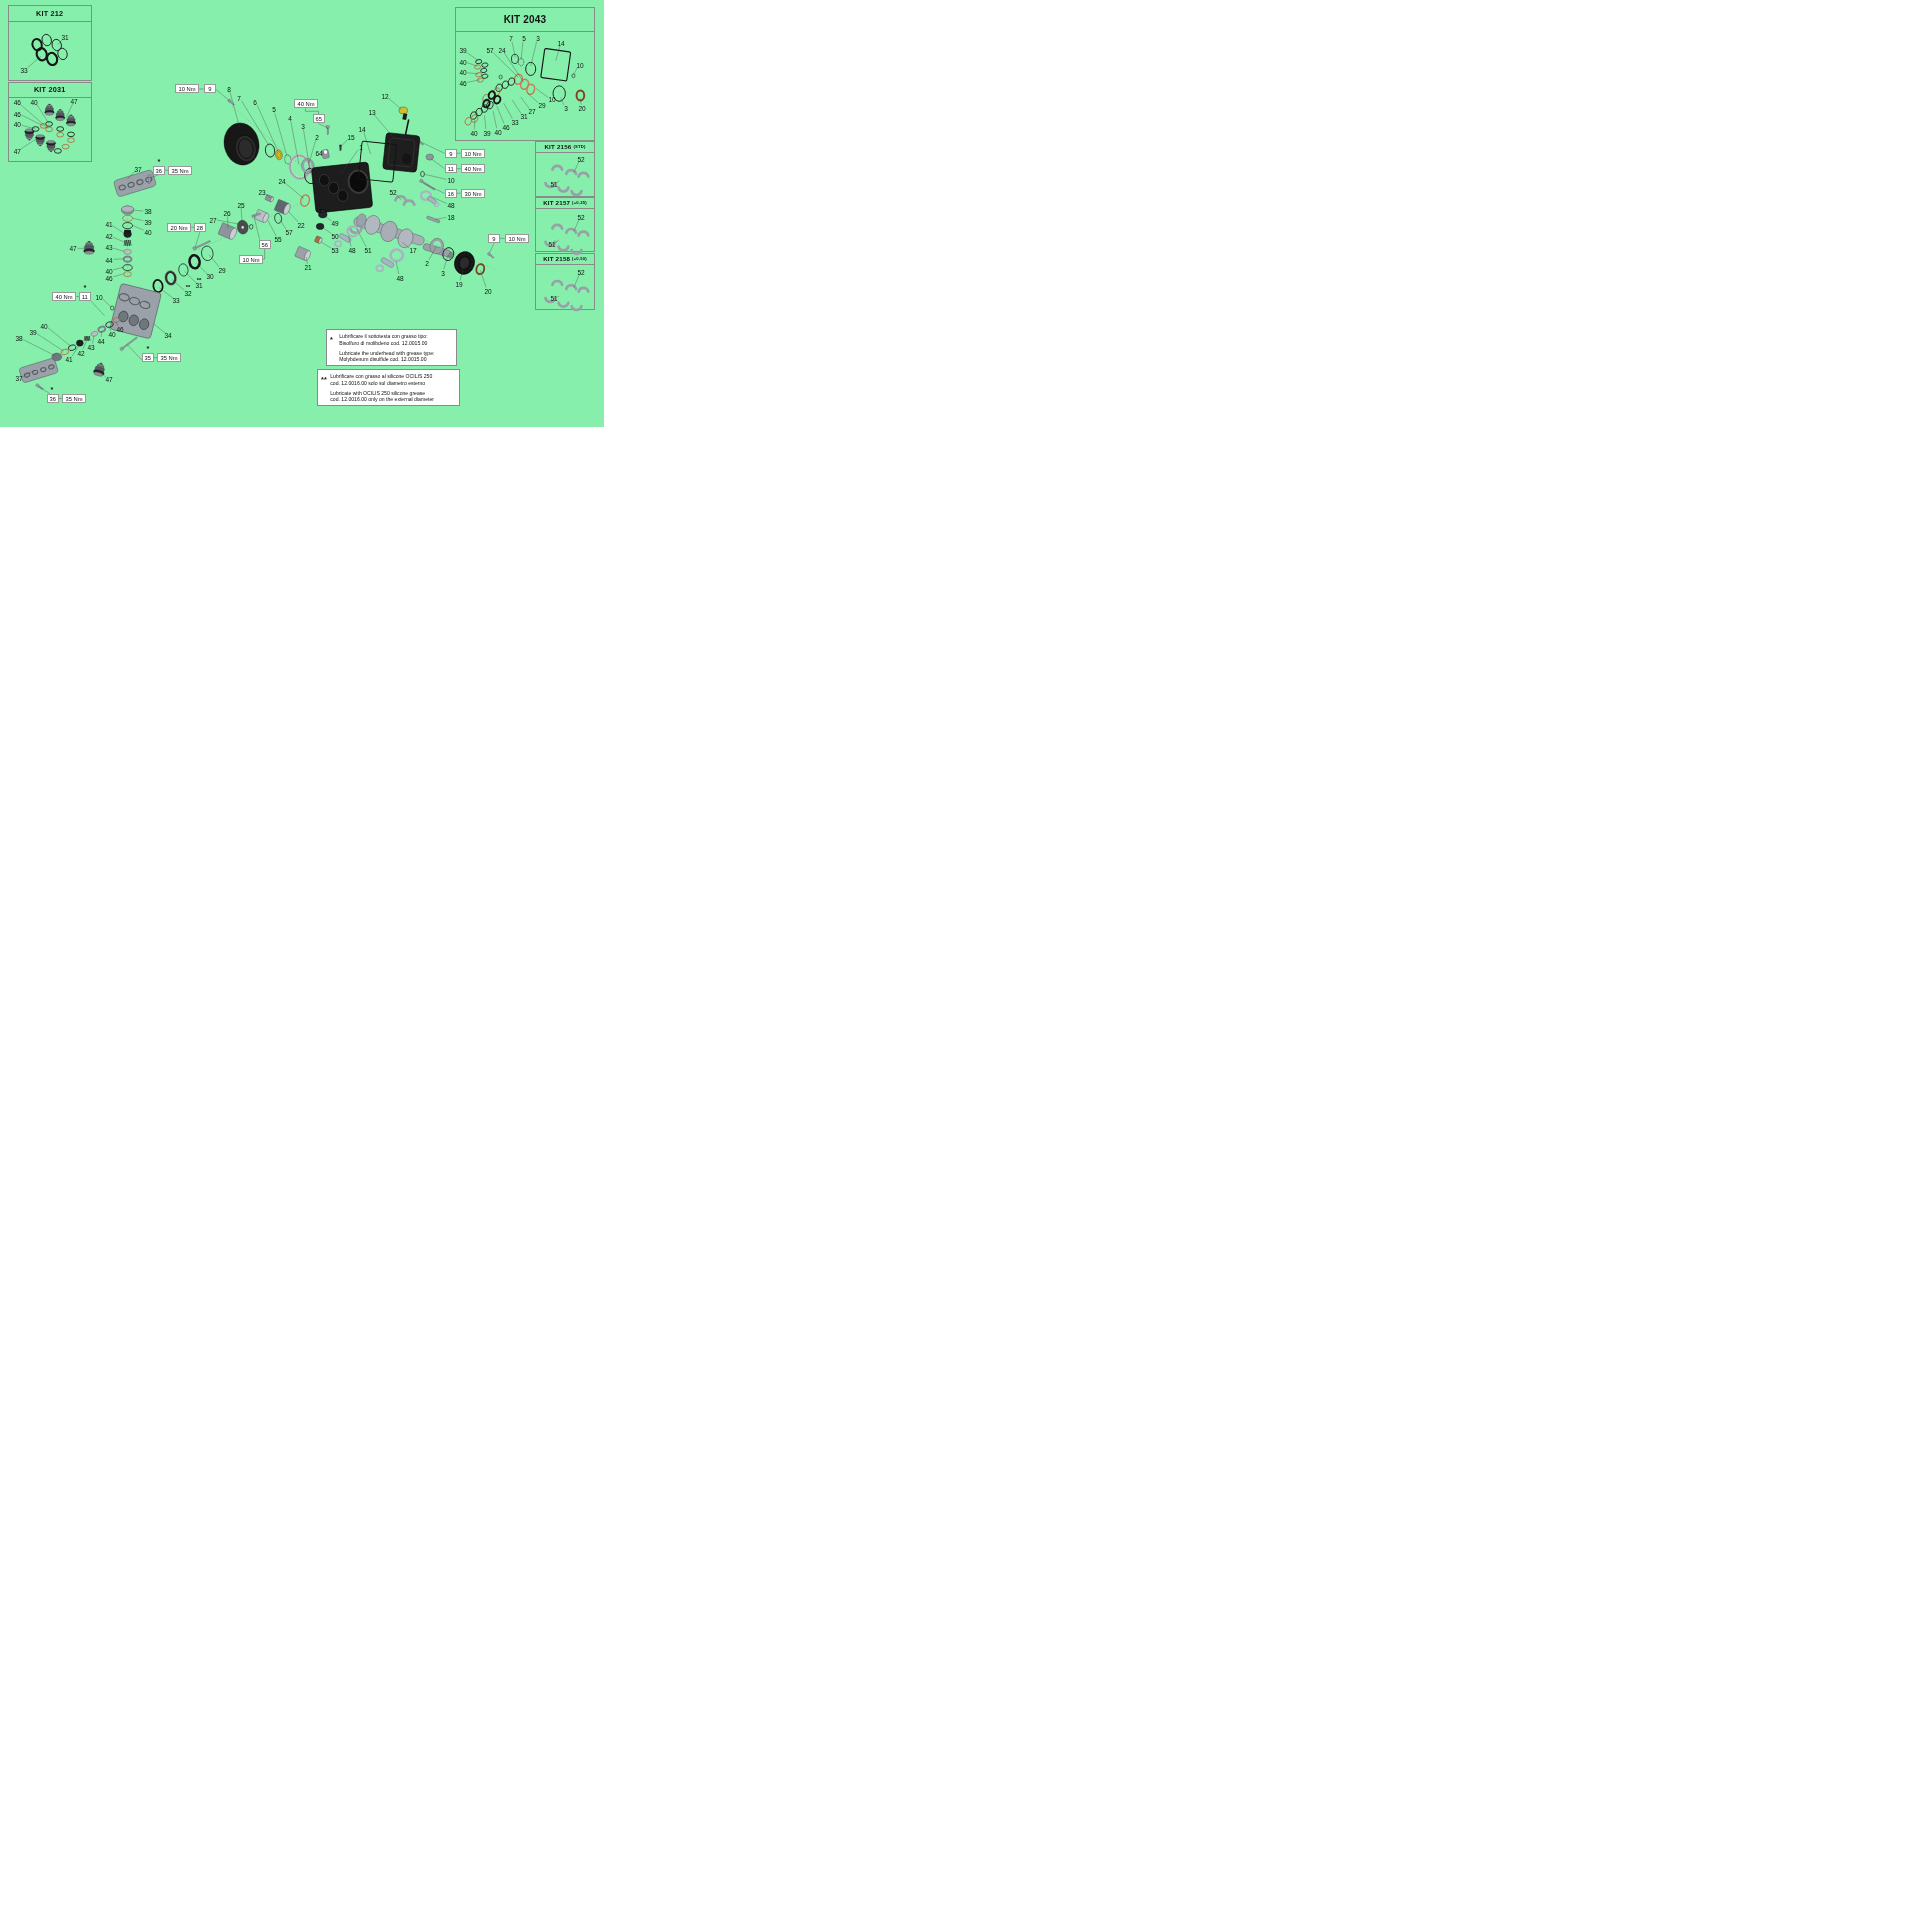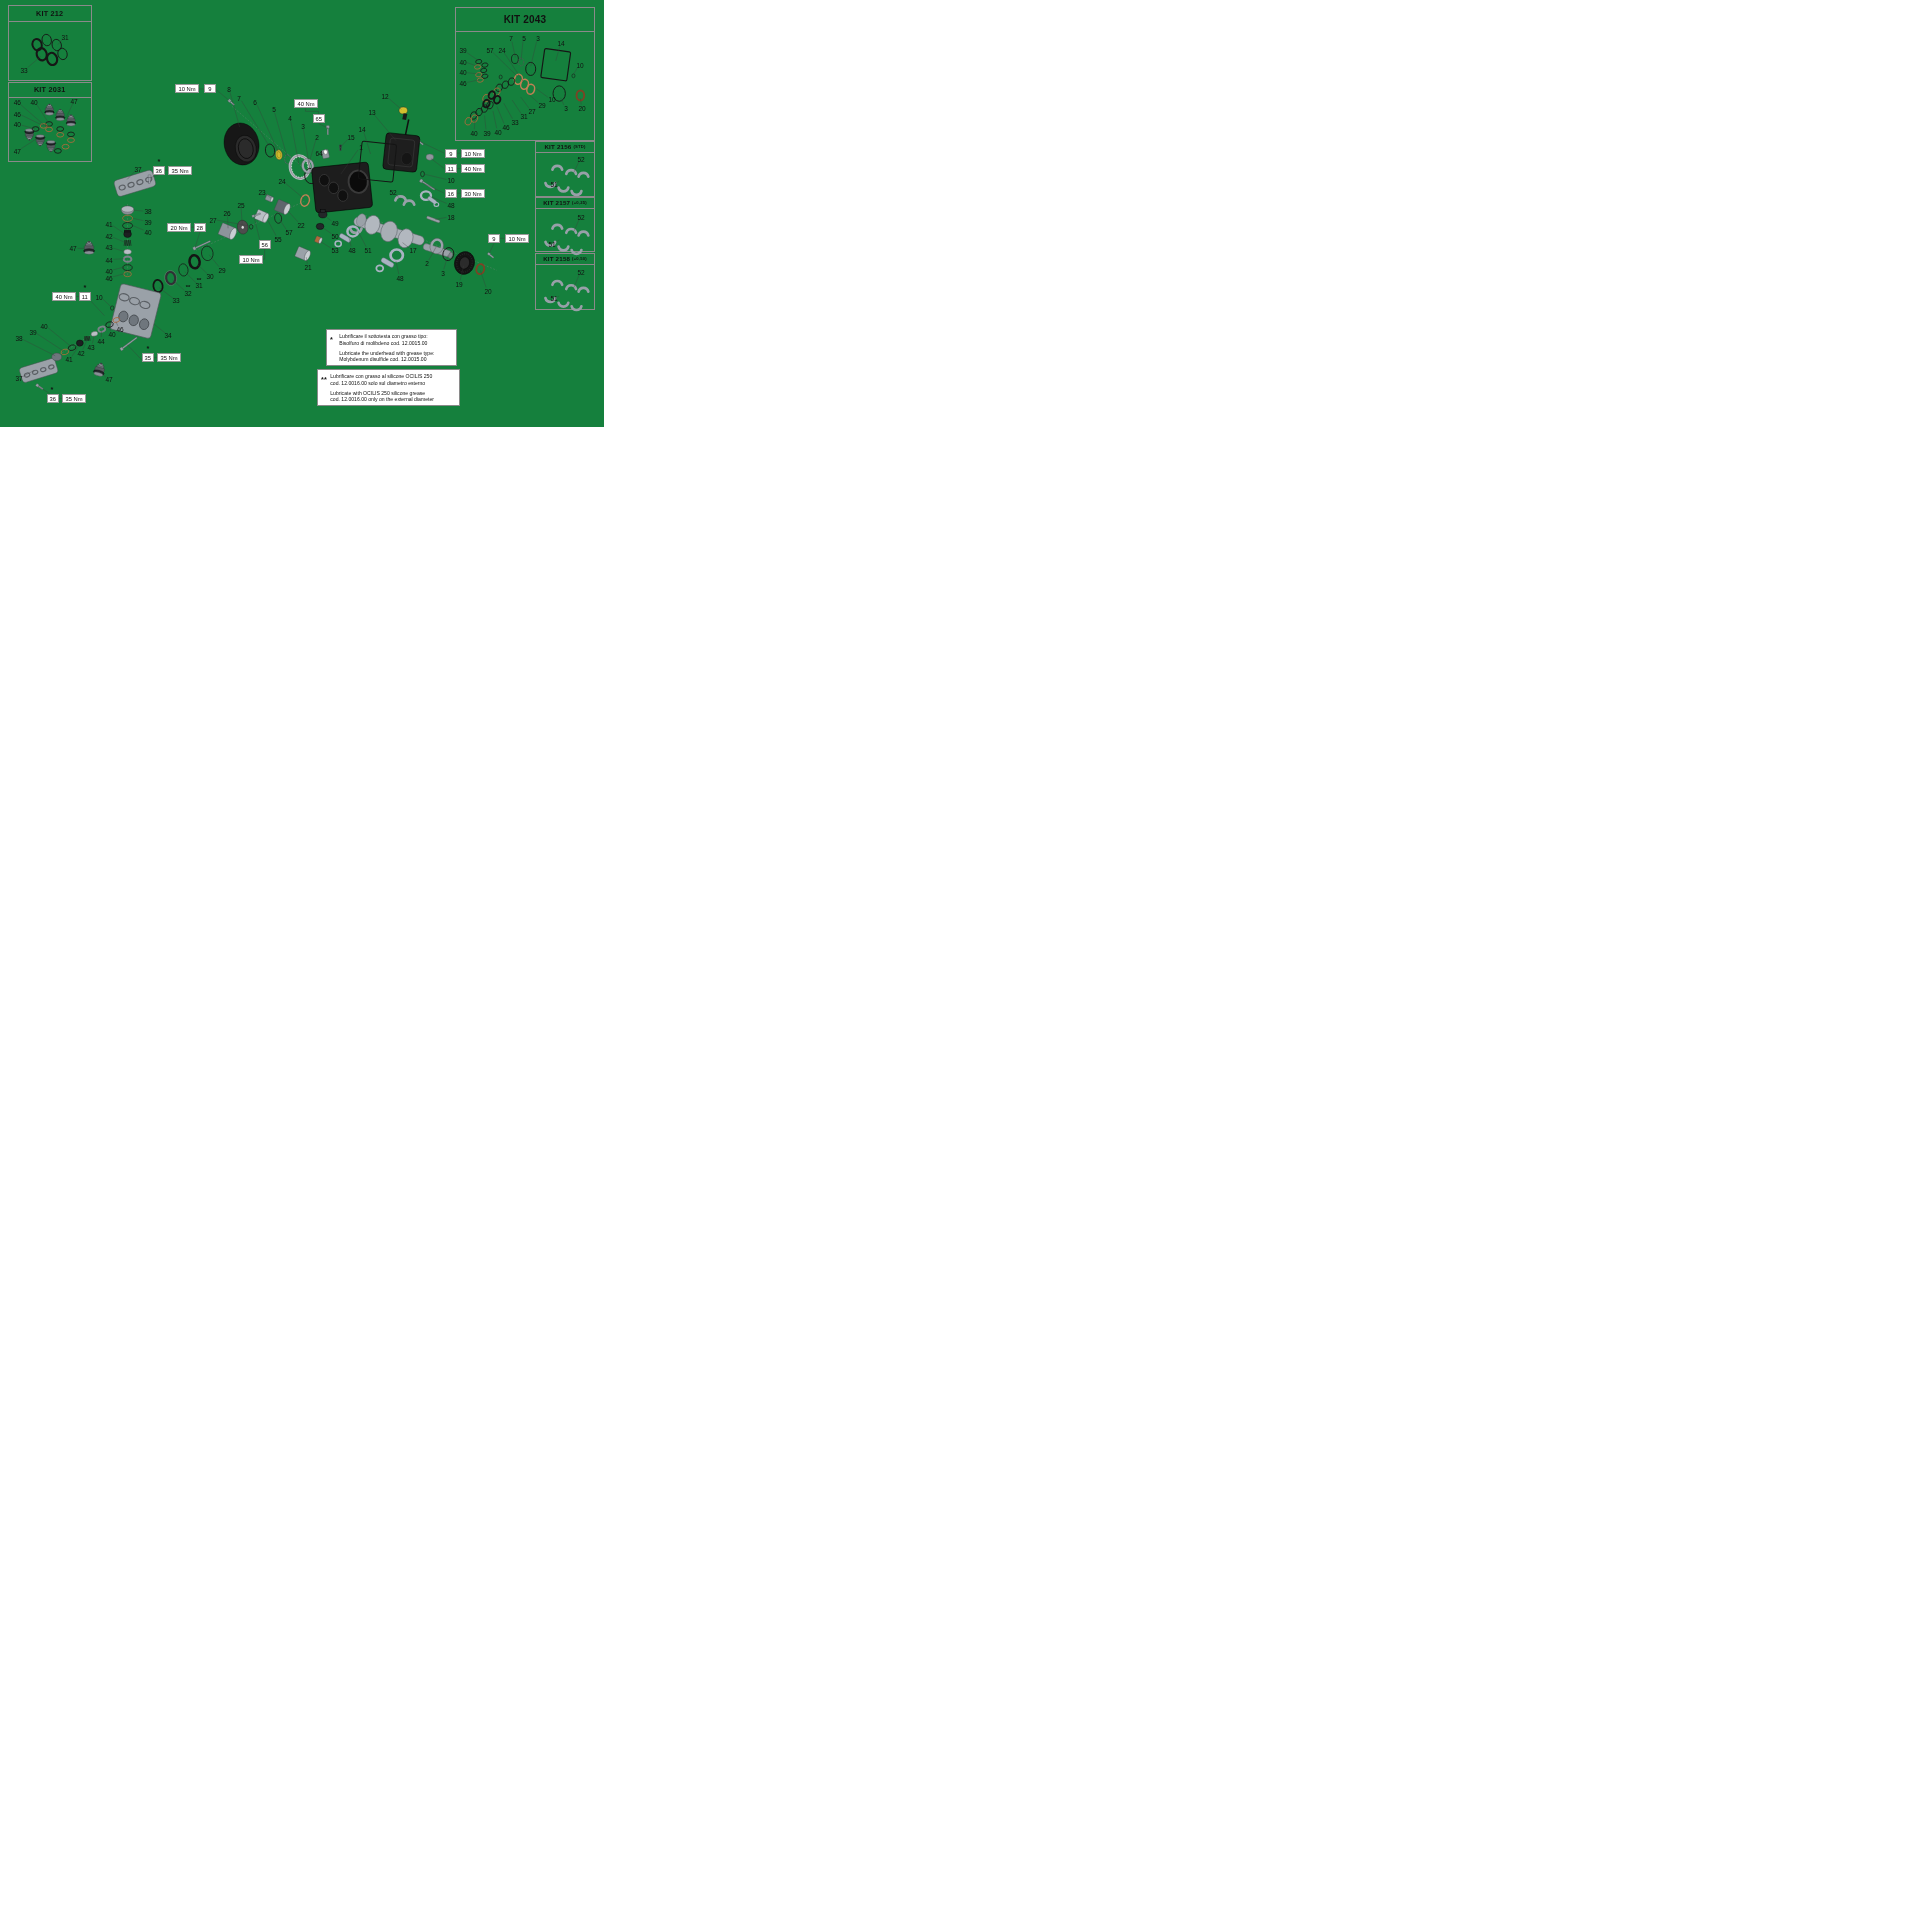--- a/index.html
+++ b/index.html
@@ -15,21 +15,21 @@
   .tbox{position:absolute;border:0.5px solid #999;background:#fff;display:flex;align-items:center;justify-content:center;
         font-size:5.8px;z-index:3;box-sizing:border-box;white-space:nowrap;}
   .note-box{position:absolute;border:0.5px solid #8a8a8a;background:#fff;z-index:3;box-sizing:border-box;display:flex;padding:3.1px 3.9px 2.3px 3.1px;}
   .note-marker{width:9.2px;font-size:7.3px;font-weight:bold;flex:0 0 9.2px;padding-top:1.5px;}
   .note-lines{flex:1;font-size:5.1px;line-height:6.5px;}
   .note-lines .sp{height:3.9px;}
 </style>
 </head>
 <body>
 
-<div id="stage" style="width: 604px; height: 427px; background: #15803d;">
+<div id="stage" style="width: 604px; height: 427px; background: #86efac;">
   <svg id="shapes-svg" width="604" height="427" viewBox="0 0 1568 1109">
       <line x1="602" y1="276" x2="810" y2="455" stroke="#888" stroke-width="0.8" stroke-dasharray="5,4"></line>
       <line x1="790" y1="523" x2="510" y2="650" stroke="#888" stroke-width="0.8" stroke-dasharray="5,4"></line>
       <line x1="940" y1="556" x2="1290" y2="702" stroke="#888" stroke-width="0.8" stroke-dasharray="5,4"></line>
       <line x1="331" y1="530" x2="331" y2="718" stroke="#888" stroke-width="0.8" stroke-dasharray="5,4"></line>
       <line x1="92" y1="958" x2="360" y2="795" stroke="#888" stroke-width="0.8" stroke-dasharray="5,4"></line>
       <ellipse cx="96" cy="116" rx="12" ry="15" fill="none" stroke="#161616" stroke-width="5" transform="rotate(-15 96 116)"></ellipse>
       <ellipse cx="121" cy="104" rx="12" ry="15" fill="none" stroke="#161616" stroke-width="2.2" transform="rotate(-15 121 104)"></ellipse>
       <ellipse cx="147" cy="117" rx="12" ry="15" fill="none" stroke="#161616" stroke-width="2.2" transform="rotate(-15 147 117)"></ellipse>
       <ellipse cx="108" cy="141" rx="13" ry="16" fill="none" stroke="#161616" stroke-width="5.5" transform="rotate(-15 108 141)"></ellipse>

